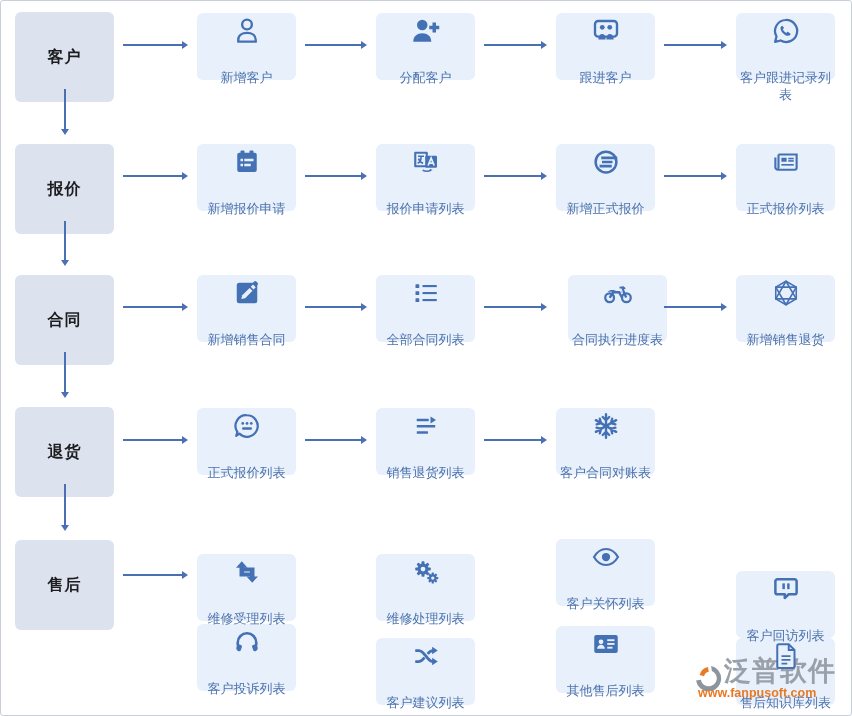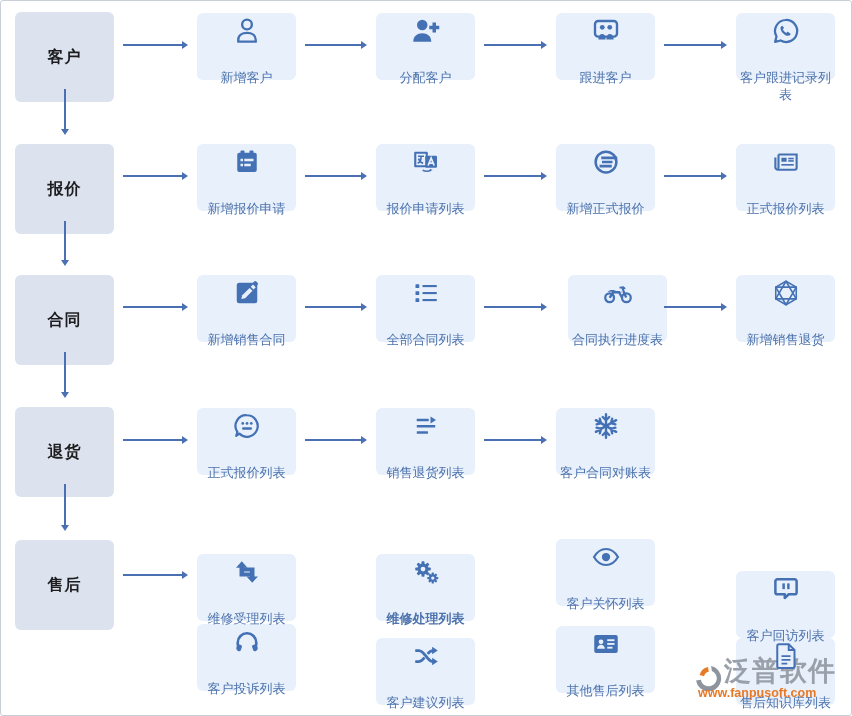--- a/index.html
+++ b/index.html
@@ -267,21 +267,21 @@
       </div>
       <div class="step" style="left: 196px; top: 553px;">
         <span class="icon">
           <svg viewBox="0 0 24 24" fill="currentColor">
             <path d="M7.8 3.4L12.4 8.5H9.7v3.9h5.6v3.2H6V8.5H3.2z"></path>
             <path d="M16.2 20.6l-4.6-5.1h2.7v-3.9H8.7V8.4H18v7.1h2.8z"></path>
           </svg>
         </span>
         <span class="label">维修受理列表</span>
       </div>
-      <div class="step" style="left: 375px; top: 553px; font-weight: bold;">
+      <div class="step" style="left: 375px; top: 553px;">
         <span class="icon">
           <svg viewBox="0 0 24 24" fill="currentColor">
             <g transform="translate(9.6,9.6)">
               <rect x="-1.2" y="-6.2" width="2.4" height="12.4" rx="0.6"></rect>
               <rect x="-1.2" y="-6.2" width="2.4" height="12.4" rx="0.6" transform="rotate(45)"></rect>
               <rect x="-1.2" y="-6.2" width="2.4" height="12.4" rx="0.6" transform="rotate(90)"></rect>
               <rect x="-1.2" y="-6.2" width="2.4" height="12.4" rx="0.6" transform="rotate(135)"></rect>
               <circle r="4.4"></circle>
               <circle r="1.9" fill="#e8f0fc"></circle>
             </g>

